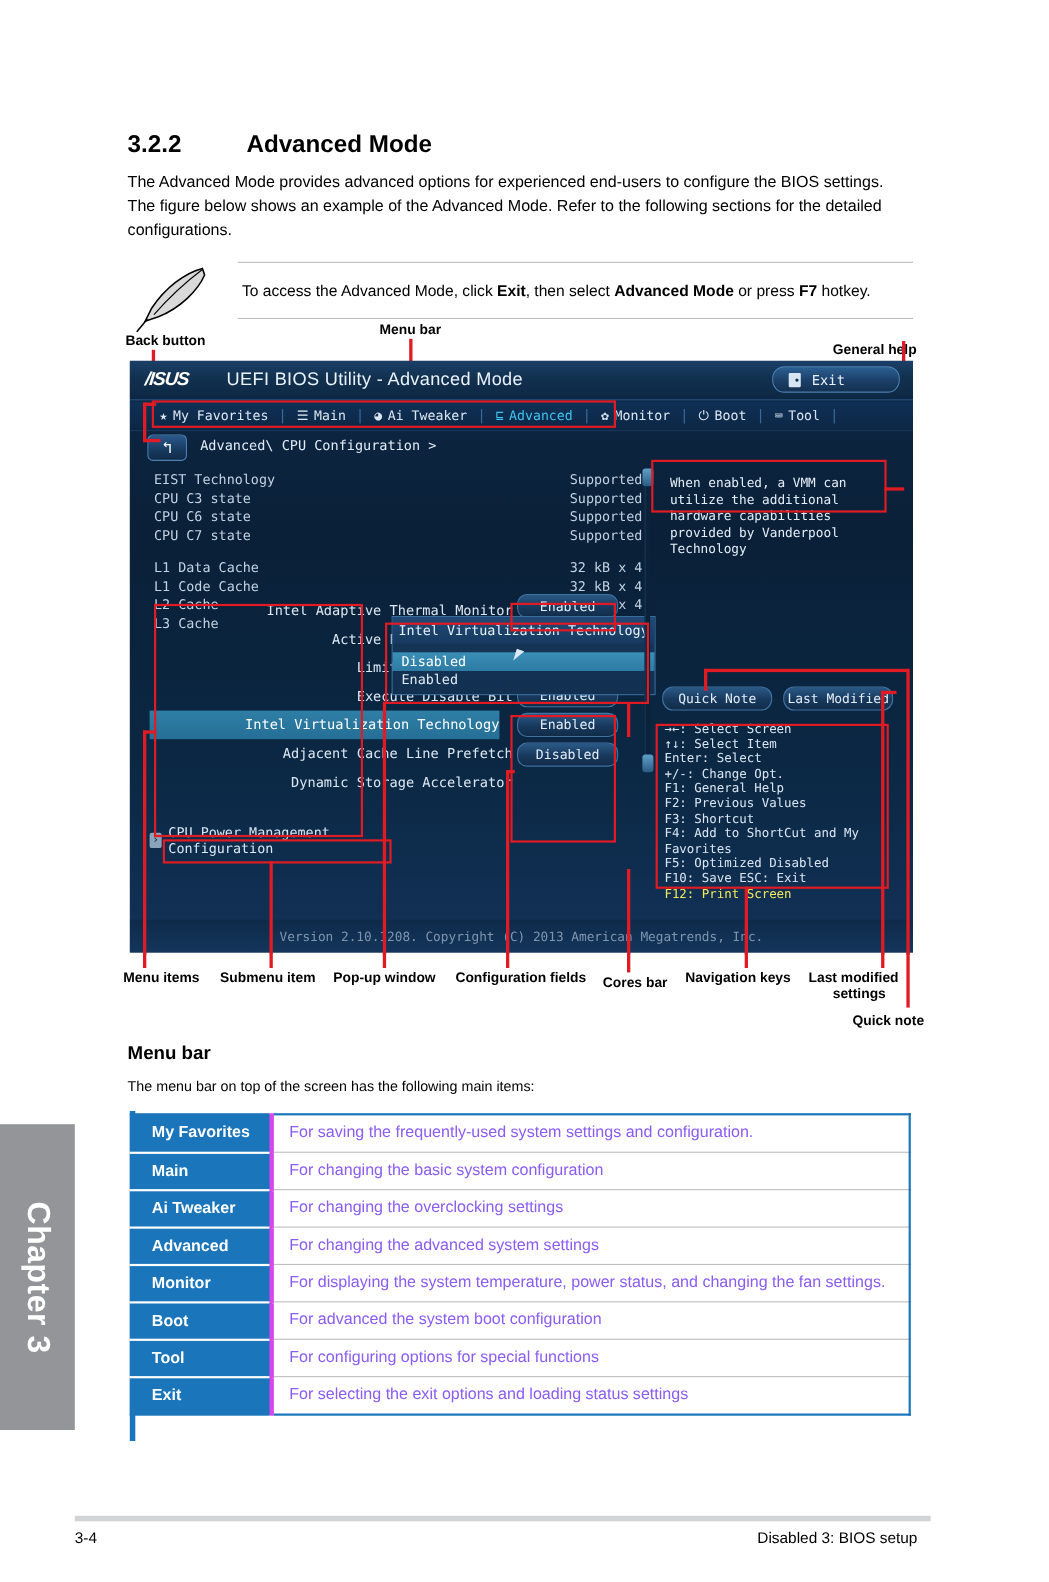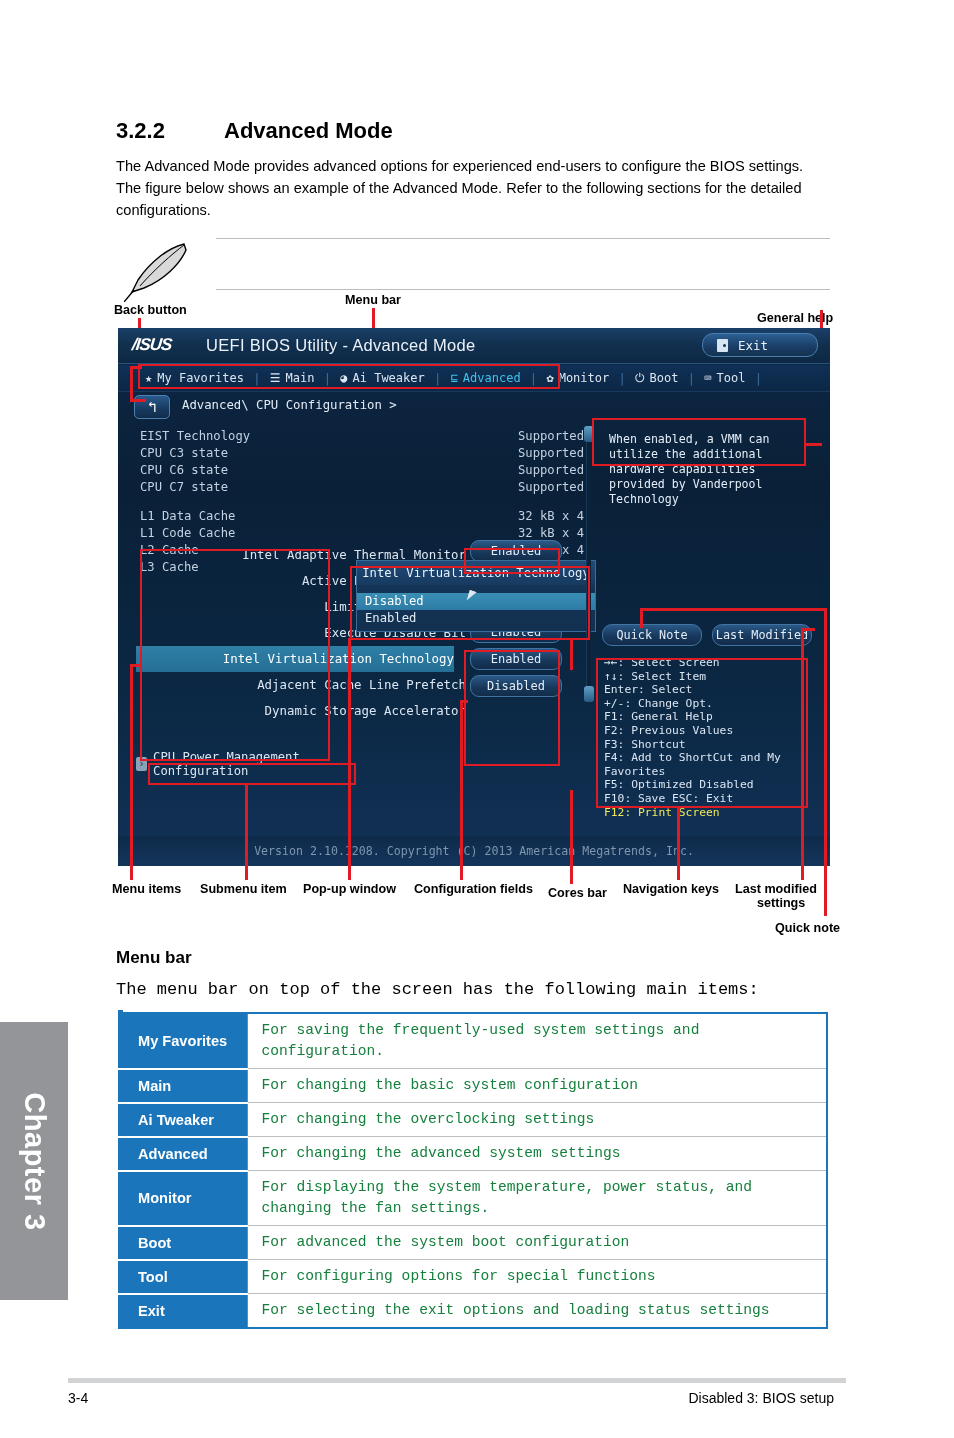--- a/index.html
+++ b/index.html
@@ -227,38 +227,37 @@
     display:flex; align-items:center; justify-content:center;
     font-size: 11.6px; color:#7e96b0;
   }
 
   
   .rbox { position: absolute; border: 2.5px solid #e01b23; }
   .rline { position: absolute; background: #e01b23; }
 
   
   .h2 { position: absolute; left: 116px; top: 948px; font-size: 17px; font-weight: bold; }
-  .p2 { position: absolute; left: 116px; top: 980px; font-size: 17px; font-family: Liberation Mono, monospace; }
+  .p2 { position: absolute; left: 116px; top: 980px; font-size: 13px; }
 
   .mtable {
     position: absolute; left: 118px; top: 1012px; width: 710px;
     border: 2px solid #1b75bb;
     border-collapse: collapse;
   }
   .mtable td { vertical-align: middle; }
   .mtable .k {
     width: 128px; background: #1b75bb; color: #ffffff;
     font-weight: bold; font-size: 14.6px; padding: 6px 0 6px 18px;
     border-bottom: 2px solid #ffffff;
   }
   .mtable .v {
-    font-size: 14.6px; padding: 6px 10px 6px 14px; color:#15803d;
-    border-bottom: 1px solid #bcbec0; border-left: 1px solid #d946ef;
+    font-size: 14.6px; padding: 6px 10px 6px 14px; color:#8b5cf6;
+    border-bottom: 1px solid #bcbec0; border-left: 4px solid #d946ef;
     line-height: 21px;
-    font-family: Liberation Mono, monospace;
   }
   .mtable tr:last-child .k { border-bottom: none; }
   .mtable tr:last-child .v { border-bottom: none; }
 
   
   .foot-rule { position:absolute; left:68px; top:1378px; width:778px; height:5px; background:#d1d3d4; }
   .foot-left { position:absolute; left:68px; top:1390px; font-size:14px; }
   .foot-right { position:absolute; right:120px; top:1390px; font-size:14px; }
 </style>
 </head>
@@ -278,20 +277,23 @@
   <div class="intro">The Advanced Mode provides advanced options for experienced end-users to configure the BIOS settings. The figure below shows an example of the Advanced Mode. Refer to the following sections for the detailed configurations.</div>
 
   <div class="note">
     <div class="rule-top"></div>
     <div class="rule-bot"></div>
     <svg class="quill" viewBox="0 0 86 62">
       <path d="M60 4 C44 8 26 22 14 40 L8 52 L20 48 C40 40 56 24 62 10 Z" fill="#d9d9d9" stroke="#000" stroke-width="1.4"></path>
       <path d="M60 5 C48 14 30 30 16 46" fill="none" stroke="#000" stroke-width="1"></path>
       <path d="M10 50 L0 62" stroke="#000" stroke-width="1.4" fill="none"></path>
     </svg>
+    <div class="note-text">
+      <span>To access the Advanced Mode, click </span><b>Exit</b><span>, then select </span><b>Advanced Mode</b><span> or press </span><b>F7</b><span> hotkey.</span>
+    </div>
   </div>
 
   <div class="callout" style="left:114px; top:303px;">Back button</div>
   <div class="callout" style="left:345px; top:293px;">Menu bar</div>
   <div class="callout" style="left:757px; top:311px;">General help</div>
 
   <div class="callout" style="left:112px; top:882px;">Menu items</div>
   <div class="callout" style="left:200px; top:882px;">Submenu item</div>
   <div class="callout" style="left:303px; top:882px;">Pop-up window</div>
   <div class="callout" style="left:414px; top:882px;">Configuration fields</div>

